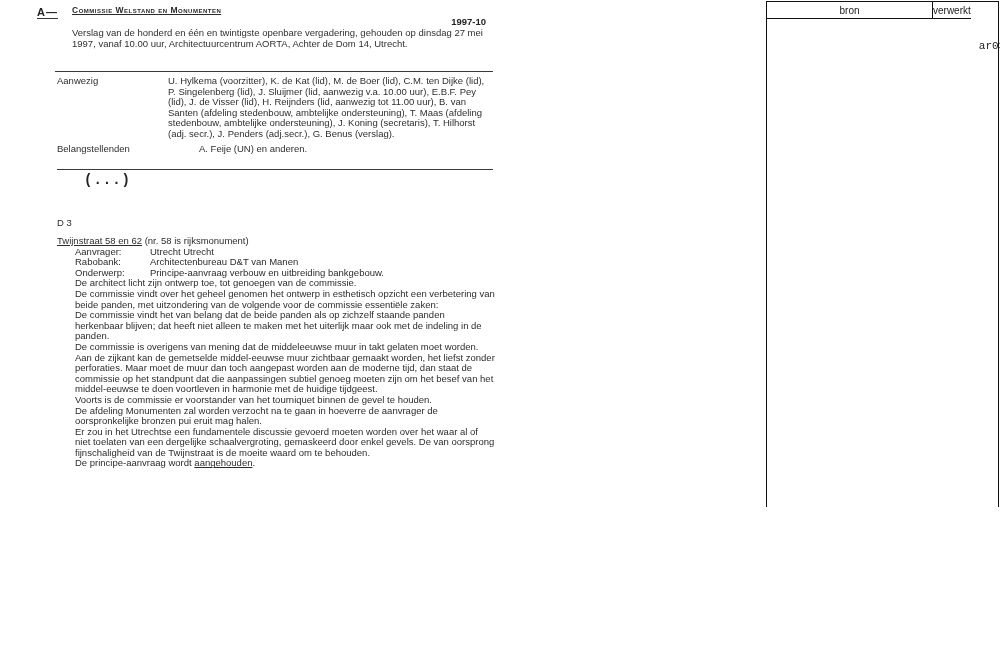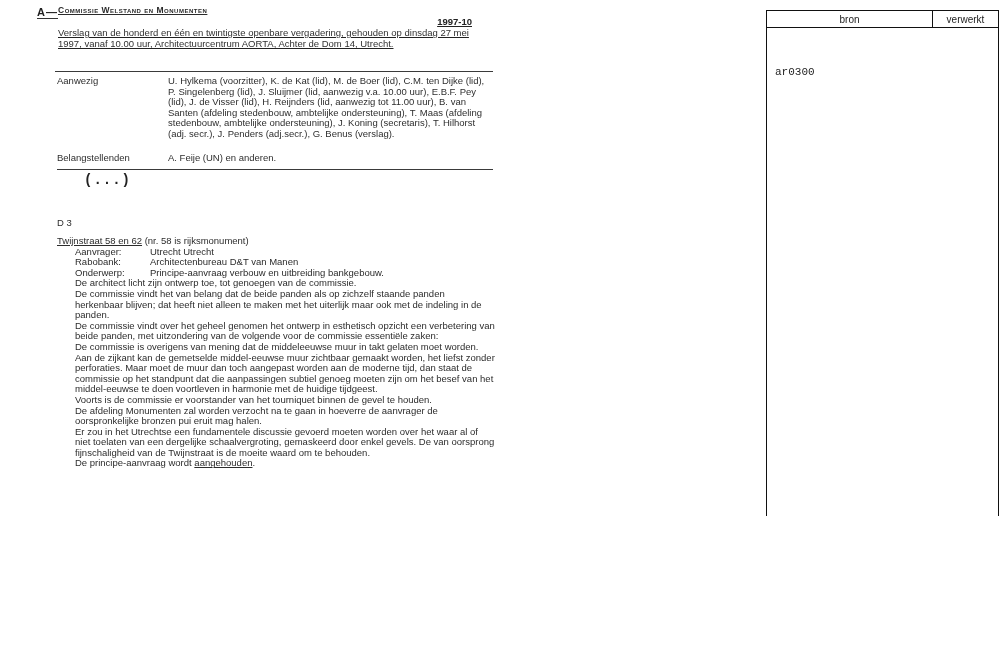--- a/index.html
+++ b/index.html
@@ -15,38 +15,38 @@
 
   
   .margin-marker {
     position: absolute; left: 37px; top: 6px;
     font-weight: bold; font-size: 11px;
     border-bottom: 1.5px solid #333;
     padding-bottom: 0px;
     letter-spacing: 1px;
   }
 
-  .doc-header { position: absolute; left: 58px; top: 5px; width: 414px; text-decoration: underline; }
+  .doc-header { position: absolute; left: 72px; top: 5px; width: 414px; }
   .doc-title {
     font-size: 8.5px; font-weight: bold;
     font-variant: small-caps;
     letter-spacing: 0.5px;
     text-decoration: underline;
     color: #2a2a2a;
   }
   .doc-number { font-size: 9.5px; font-weight: bold; margin-top: 1px; text-align: right; }
   .doc-intro { font-size: 9.5px; line-height: 10.8px; margin-top: 1px; color: #303030; }
 
   .rule { position: absolute; height: 0; border-top: 1.5px solid #3a3a3a; }
   .rule-1 { left: 55px; top: 71px; width: 438px; }
   .rule-2 { left: 57px; top: 169px; width: 436px; }
 
   .attendance { position: absolute; left: 57px; top: 76px; width: 428px; }
   .att-row { display: flex; font-size: 9.5px; line-height: 10.6px; color: #2e2e2e; }
-  .att-row + .att-row { margin-top: 13px; }
+  .att-row + .att-row { margin-top: 4px; gap: 31px; }
   .att-label { flex: 0 0 111px; }
   .att-value { flex: 1; }
 
   .ellipsis-mark {
     position: absolute; left: 84px; top: 172px;
     font-family: "Liberation Mono", monospace;
     font-size: 14px; font-weight: bold; letter-spacing: 1px; color: #222;
   }
 
   .item-block { position: absolute; left: 57px; top: 218px; width: 438px; font-size: 9.5px; line-height: 10.6px; color: #2c2c2c; }
@@ -56,26 +56,26 @@
   .item-fields { margin-left: 18px; margin-top: 0px; }
   .field-row { display: flex; }
   .field-label { flex: 0 0 75px; }
   .field-value { flex: 1; }
   .item-body { margin-left: 18px; width: 420px; }
   .item-body p { margin: 0; }
   .decision .u { text-decoration: underline; }
 
   
   .ref-table {
-    position: absolute; left: 766px; top: 10px;
+    position: absolute; left: 766px; top: 1px;
     width: 231px; height: 505px;
     border-left: 1.5px solid #111;
     border-right: 1.5px solid #111;
     border-top: 1.5px solid #111;
-    display: flex; flex-direction: column;
+    display: flex; 
     background: transparent;
   }
   .ref-header { display: flex; height: 16px; border-bottom: 1.5px solid #111; }
   .ref-header .hcell {
     display: flex; align-items: center; justify-content: center;
     font-size: 10px; color: #222;
   }
   .hcell.bron { width: 165px; border-right: 1.5px solid #111; }
   .hcell.verwerkt { flex: 1; }
 
@@ -139,22 +139,22 @@
       <span class="field-label">Rabobank:</span>
       <span class="field-value">Architectenbureau D&amp;T van Manen</span>
     </div>
     <div class="field-row">
       <span class="field-label">Onderwerp:</span>
       <span class="field-value">Principe-aanvraag verbouw en uitbreiding bankgebouw.</span>
     </div>
   </div>
   <div class="item-body">
     <p>De architect licht zijn ontwerp toe, tot genoegen van de commissie.</p>
+    <p>De commissie vindt over het geheel genomen het ontwerp in esthetisch opzicht een verbetering van beide panden, met uitzondering van de volgende voor de commissie essentiële zaken:</p>
     <p>De commissie vindt het van belang dat de beide panden als op zichzelf staande panden herkenbaar blijven; dat heeft niet alleen te maken met het uiterlijk maar ook met de indeling in de panden.</p>
-    <p>De commissie vindt over het geheel genomen het ontwerp in esthetisch opzicht een verbetering van beide panden, met uitzondering van de volgende voor de commissie essentiële zaken:</p>
     <p>De commissie is overigens van mening dat de middeleeuwse muur in takt gelaten moet worden. Aan de zijkant kan de gemetselde middel-eeuwse muur zichtbaar gemaakt worden, het liefst zonder perforaties. Maar moet de muur dan toch aangepast worden aan de moderne tijd, dan staat de commissie op het standpunt dat die aanpassingen subtiel genoeg moeten zijn om het besef van het middel-eeuwse te doen voortleven in harmonie met de huidige tijdgeest.</p>
     <p>Voorts is de commissie er voorstander van het tourniquet binnen de gevel te houden.</p>
     <p>De afdeling Monumenten zal worden verzocht na te gaan in hoeverre de aanvrager de oorspronkelijke bronzen pui eruit mag halen.</p>
     <p>Er zou in het Utrechtse een fundamentele discussie gevoerd moeten worden over het waar al of niet toelaten van een dergelijke schaalvergroting, gemaskeerd door enkel gevels. De van oorsprong fijnschaligheid van de Twijnstraat is de moeite waard om te behouden.</p>
     <p class="decision"><span>De principe-aanvraag wordt </span><span class="u">aangehouden</span><span>.</span></p>
   </div>
 </div>
 
 <div class="ref-table">
   <div class="ref-header">

